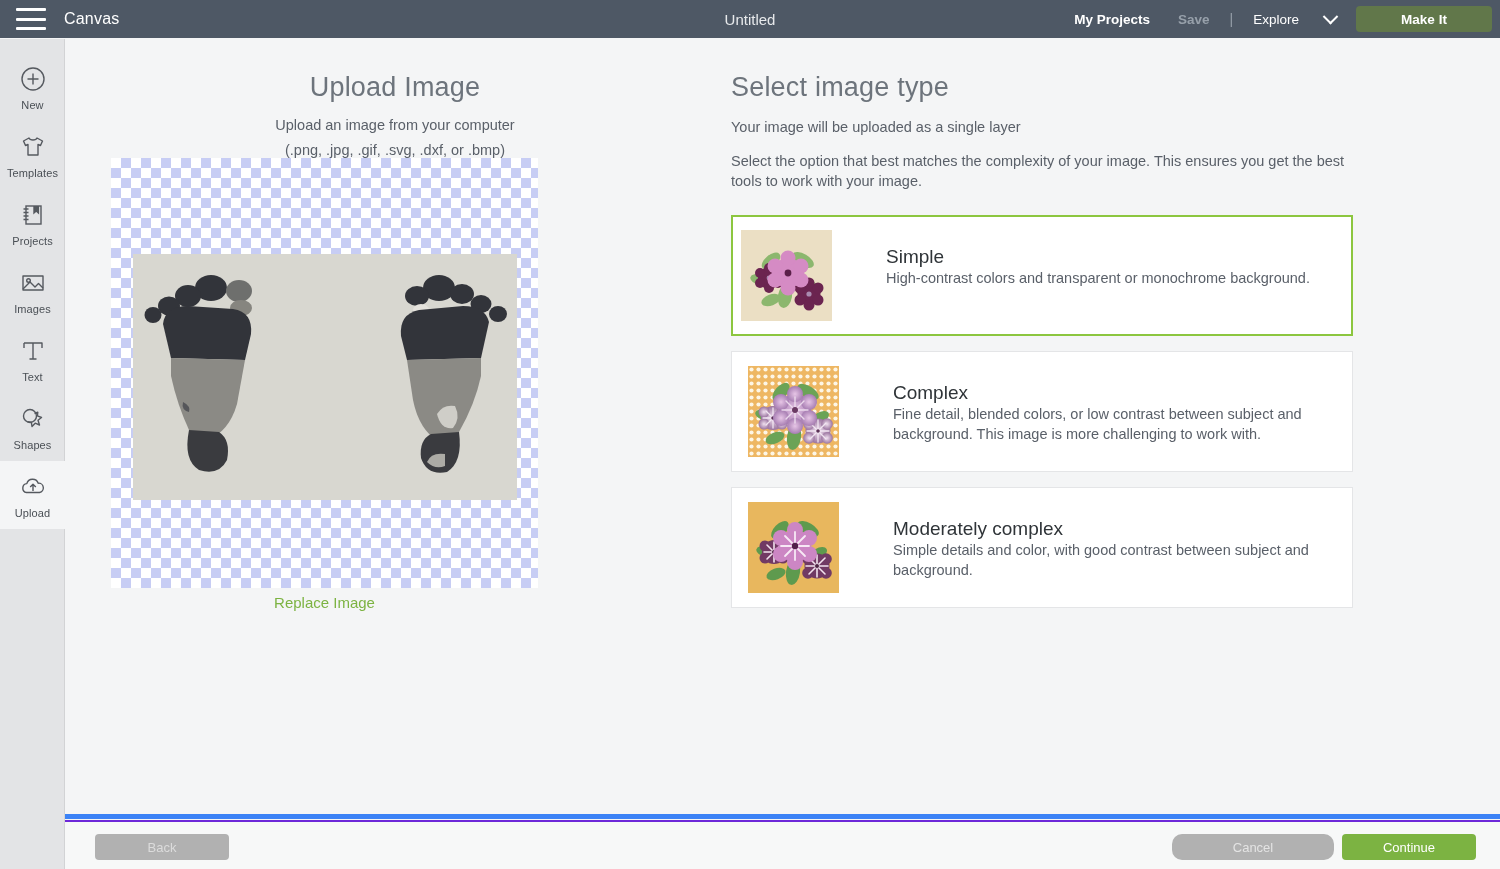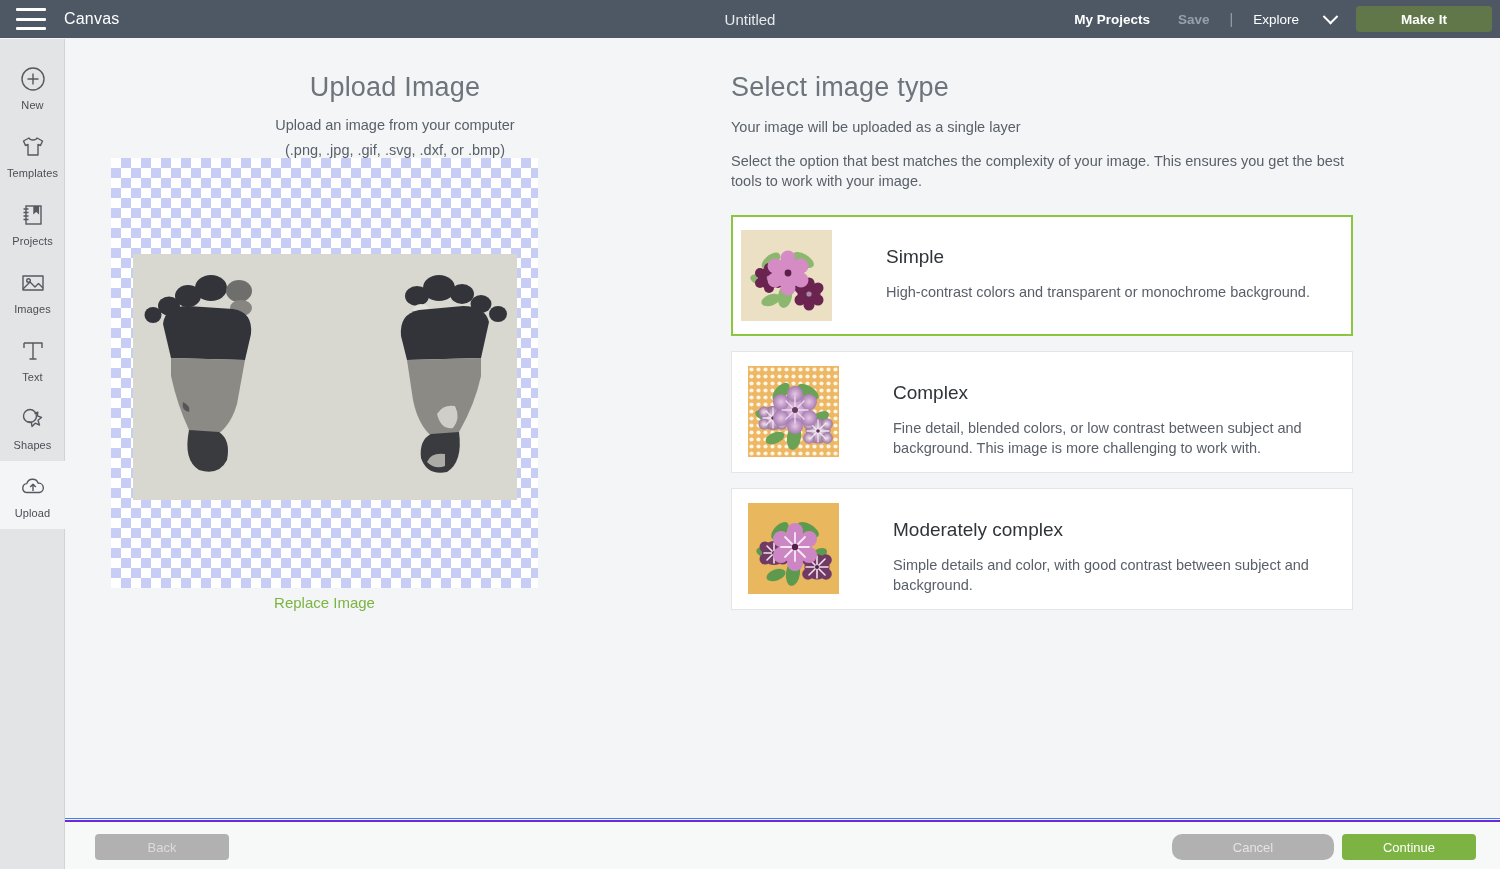--- a/index.html
+++ b/index.html
@@ -64,21 +64,21 @@
   }
   .rail-item.active { background: #f4f5f6; }
   .rail-label { font-size: 11px; color: #4a4f55; letter-spacing: .1px; }
   .rail-icon { width: 30px; height: 30px; display:block; }
   .rail-icon svg { display:block; }
   .rail-gap { height: 14px; }
 
   
   .main {
     position: absolute; top: 38px; left: 65px; width: 1435px; height: 781px;
-    background: #f4f5f6; border-bottom: 1px solid #3b82f6;
+    background: #f4f5f6; border-bottom: 5px solid #3b82f6;
   }
 
   
   .upload-col { position: absolute; left: 0; top: 0; width: 660px; }
   .upload-title {
     text-align: center; font-size: 27px; color: #6d747c; font-weight: 300;
     margin-top: 34px; letter-spacing: .2px;
   }
   .upload-sub {
     text-align: center; font-size: 14.5px; color: #5a6069; margin-top: 14px;
@@ -117,21 +117,21 @@
   .card {
     width: 622px; background: #ffffff; border: 1px solid #e4e5e7;
     display: flex; align-items: flex-start; padding: 14px 16px; cursor: pointer;
     margin-bottom: 15px;
   }
   .card.selected { border: 2px solid #8cc63f; padding: 13px 8px; }
   .thumb { width: 91px; height: 91px; flex: 0 0 91px; }
   .thumb svg { display:block; }
   .card-text { padding-left: 54px; padding-top: 16px; }
   .card-title { font-size: 19px; color: #2f3438; font-weight: 400; }
-  .card-desc { font-size: 14.5px; color: #5a6069; margin-top: 14px; line-height: 20px; width: 432px; }
+  .card-desc { font-size: 14.5px; color: #5a6069; line-height: 20px; width: 432px; }
 
   
   .footer {
     position: absolute; left: 65px; top: 820px; width: 1435px; height: 49px;
     background: #f7f8f8; border-top: 2px solid #6d28d9;
   }
   .btn {
     position: absolute; height: 26px; border-radius: 4px; font-size: 13px;
     display: flex; align-items: center; justify-content: center; cursor: pointer;
     border: none;

